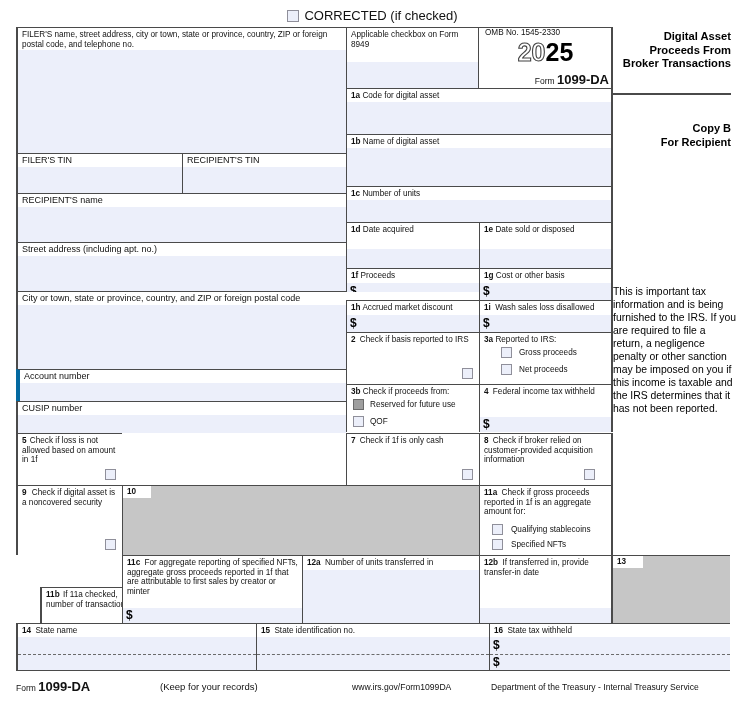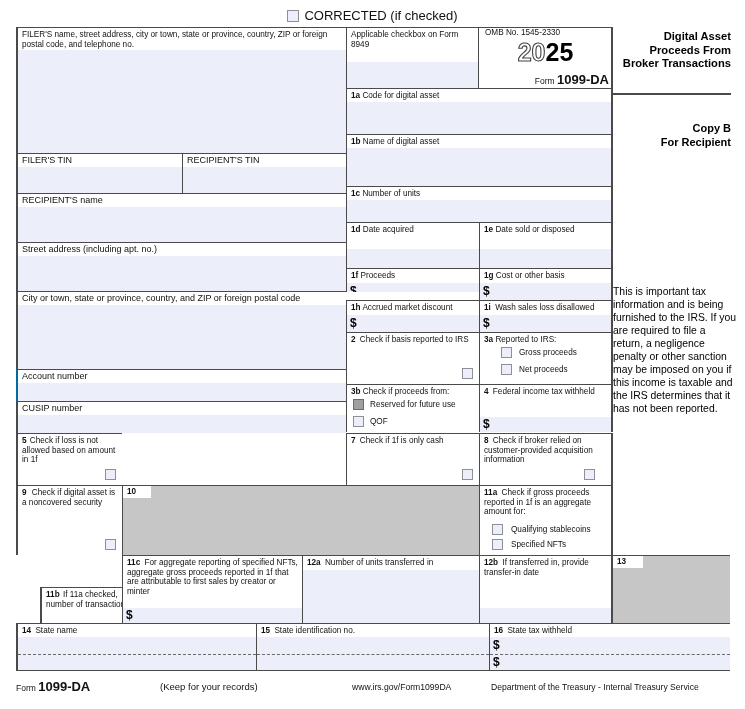--- a/index.html
+++ b/index.html
@@ -214,21 +214,21 @@
   <div class="box" style="left:16px;top:242px;width:330px;height:49px;border-left:2px solid #4a4a4a;">
     <div class="capstrip" style="height:13px;"></div>
     <div class="lbl" style="font-size:9px;top:2px;">Street address (including apt. no.)</div>
   </div>
 
   <div class="box" style="left:16px;top:291px;width:330px;height:78px;border-left:2px solid #4a4a4a;">
     <div class="capstrip" style="height:13px;"></div>
     <div class="lbl" style="font-size:9px;top:2px;">City or town, state or province, country, and ZIP or foreign postal code</div>
   </div>
 
-  <div class="box" style="left:16px;top:369px;width:330px;height:42px;border-left:2px solid #0369a1;">
+  <div class="box" style="left:16px;top:369px;width:330px;height:42px;border-left:4px solid #0369a1;">
     <div class="capstrip" style="height:13px;"></div>
     <div class="lbl" style="font-size:9px;top:2px;">Account number</div>
   </div>
 
   <div class="box" style="left:16px;top:401px;width:330px;height:32px;border-left:2px solid #4a4a4a;">
     <div class="capstrip" style="height:13px;"></div>
     <div class="lbl" style="font-size:9px;top:2px;">CUSIP number</div>
   </div>
 
   <div class="box nb lb white" style="left:346px;top:28px;width:132px;height:60px;">

